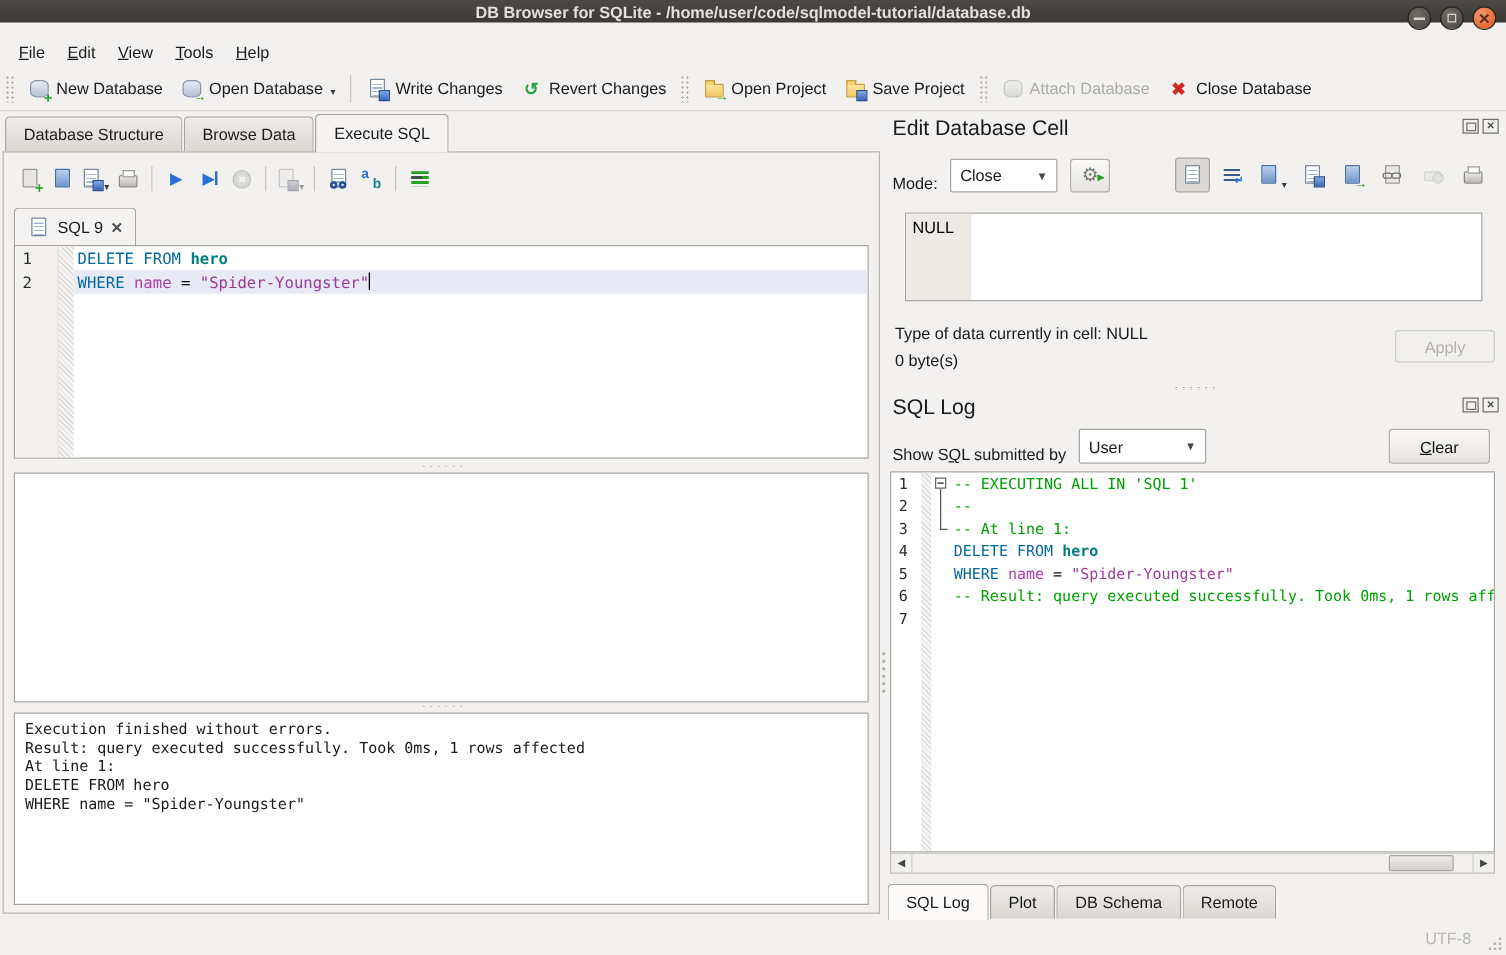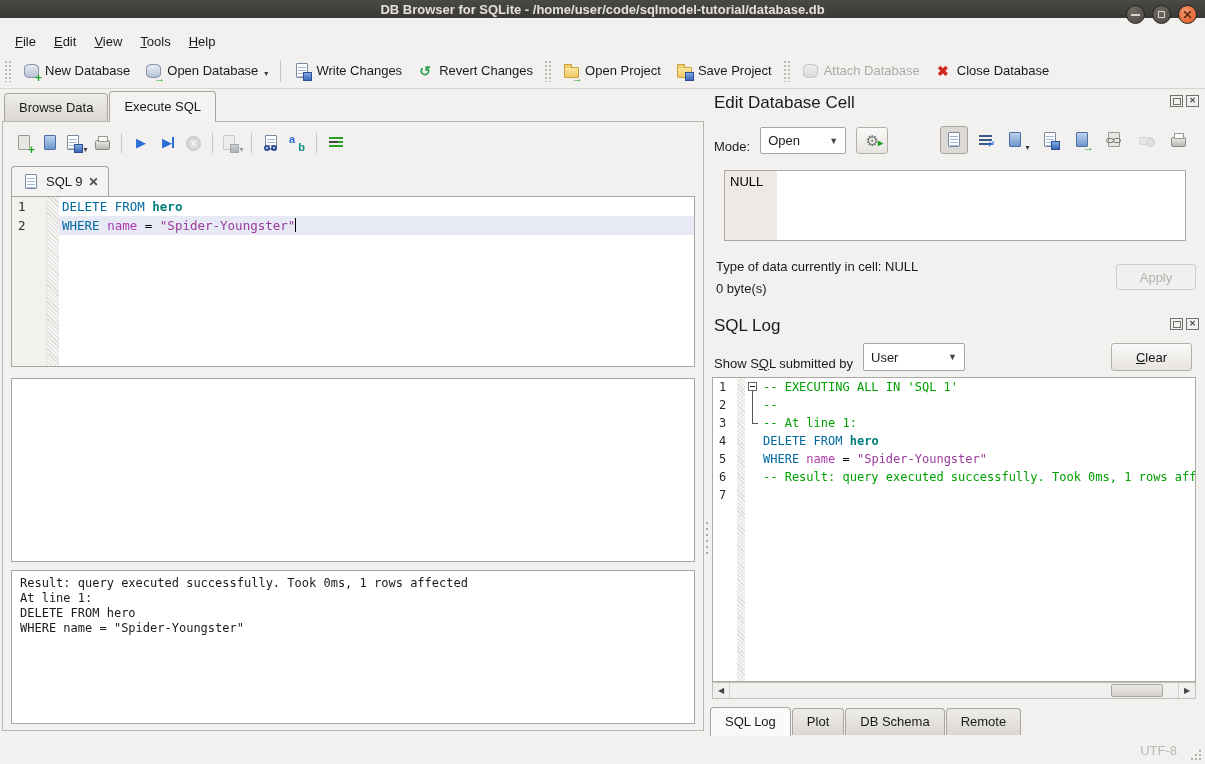--- a/index.html
+++ b/index.html
@@ -210,20 +210,21 @@
       </span>
       <span>Attach Database</span>
     </div>
     <div class="tb-item">
       <span class="ico"><span class="redx">✖</span></span>
       <span>Close Database</span>
     </div>
   </div>
 
 <div id="main-tabs" class="tabbar">
+    <div class="tab">Database Structure</div>
     <div class="tab">Browse Data</div>
     <div class="tab active">Execute SQL</div>
   </div>
 
 <div id="left-frame">
   <div id="ed-toolbar">
       <div class="ticon">
         <span class="ico">
           <span class="pg gray"></span>
           <i class="ov ov-plus">+</i>
@@ -300,34 +301,34 @@
         <div class="ed-line hl"><span class="lnum">2</span><span class="tk-kw">WHERE </span><span class="tk-id">name</span><span class="tk-op"> = </span><span class="tk-str">"Spider-Youngster"</span><span class="cursor"></span></div>
       </div>
   </div>
   <div class="hsplit" style="top:247px">
       <div class="dots"></div>
     </div>
   <div id="pane2"></div>
   <div class="hsplit" style="top:439px">
       <div class="dots"></div>
     </div>
-  <div id="pane3"><div>Result: query executed successfully. Took 0ms, 1 rows affected</div><div>At line 1:</div><div>DELETE FROM hero</div><div>WHERE name = "Spider-Youngster"</div></div>
+  <div id="pane3"><div>Execution finished without errors.</div><div>Result: query executed successfully. Took 0ms, 1 rows affected</div><div>At line 1:</div><div>DELETE FROM hero</div><div>WHERE name = "Spider-Youngster"</div></div>
 </div>
 
 <div class="vdots"></div>
 
 <div class="dock-title" style="top:93px">Edit Database Cell</div>
 <div class="dock-icons" style="top:95px">
   <div class="dock-ic float"></div>
   <div class="dock-ic closex"></div>
 </div>
 <div class="panel-row" style="top:126px;height:28px">
   <span>Mode:</span>
   <div class="combo" style="width:86px;margin-left:10px">
-    <span>Open</span>
+    <span>Close</span>
       <span class="arr">▼</span>
   </div>
   <div class="btn" style="width:32px;height:27px;margin-left:10px">
     <span class="ico"><span class="gearg">⚙</span></span>
   </div>
   <div id="cell-icons" style="display:flex;gap:4px;margin-left:auto;margin-right:8px">
       <div class="ticon pressed" style="width: 28px; height: 28px;">
         <span class="ico">
           <span class="pg lines"></span>
         </span>

